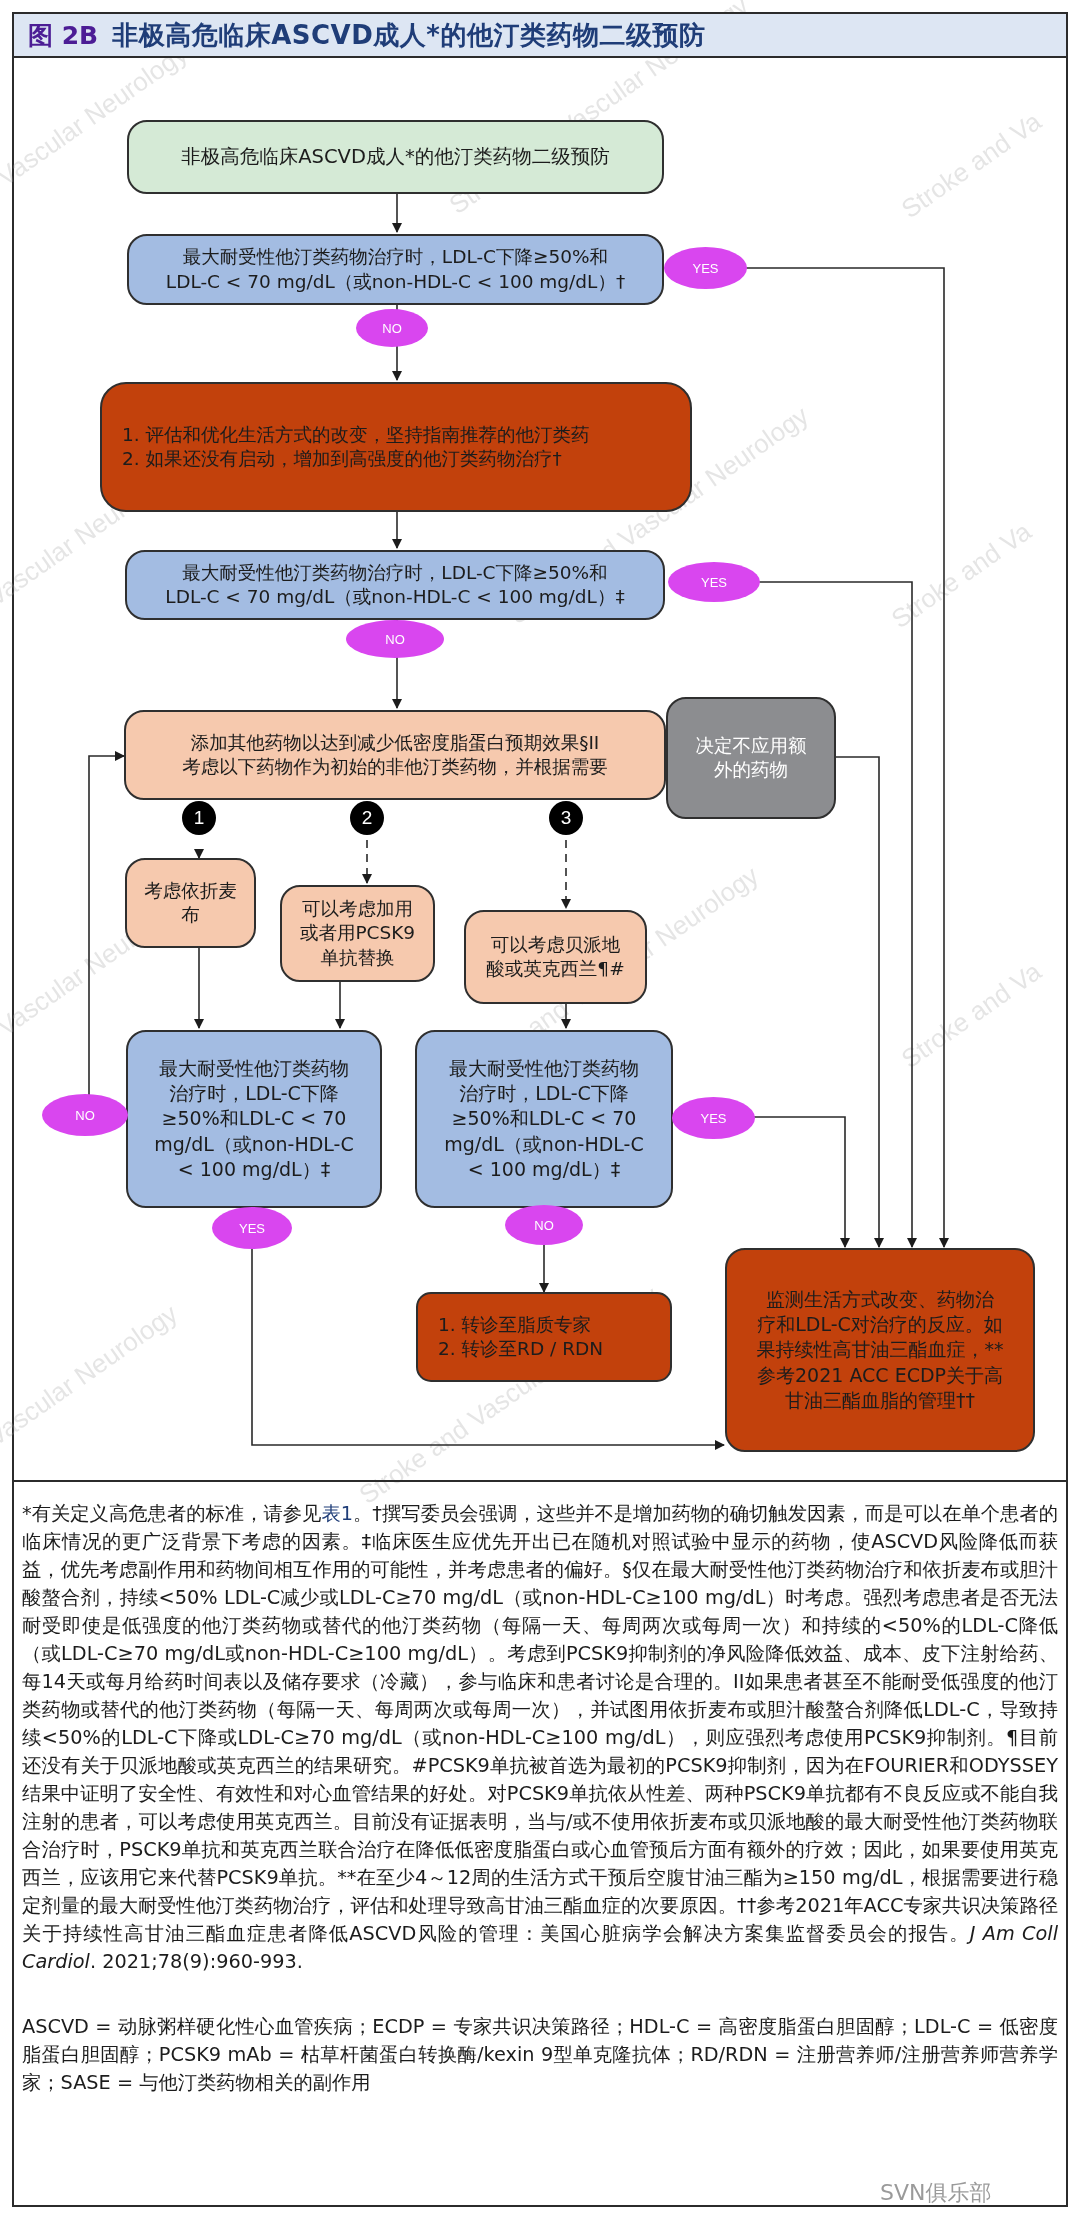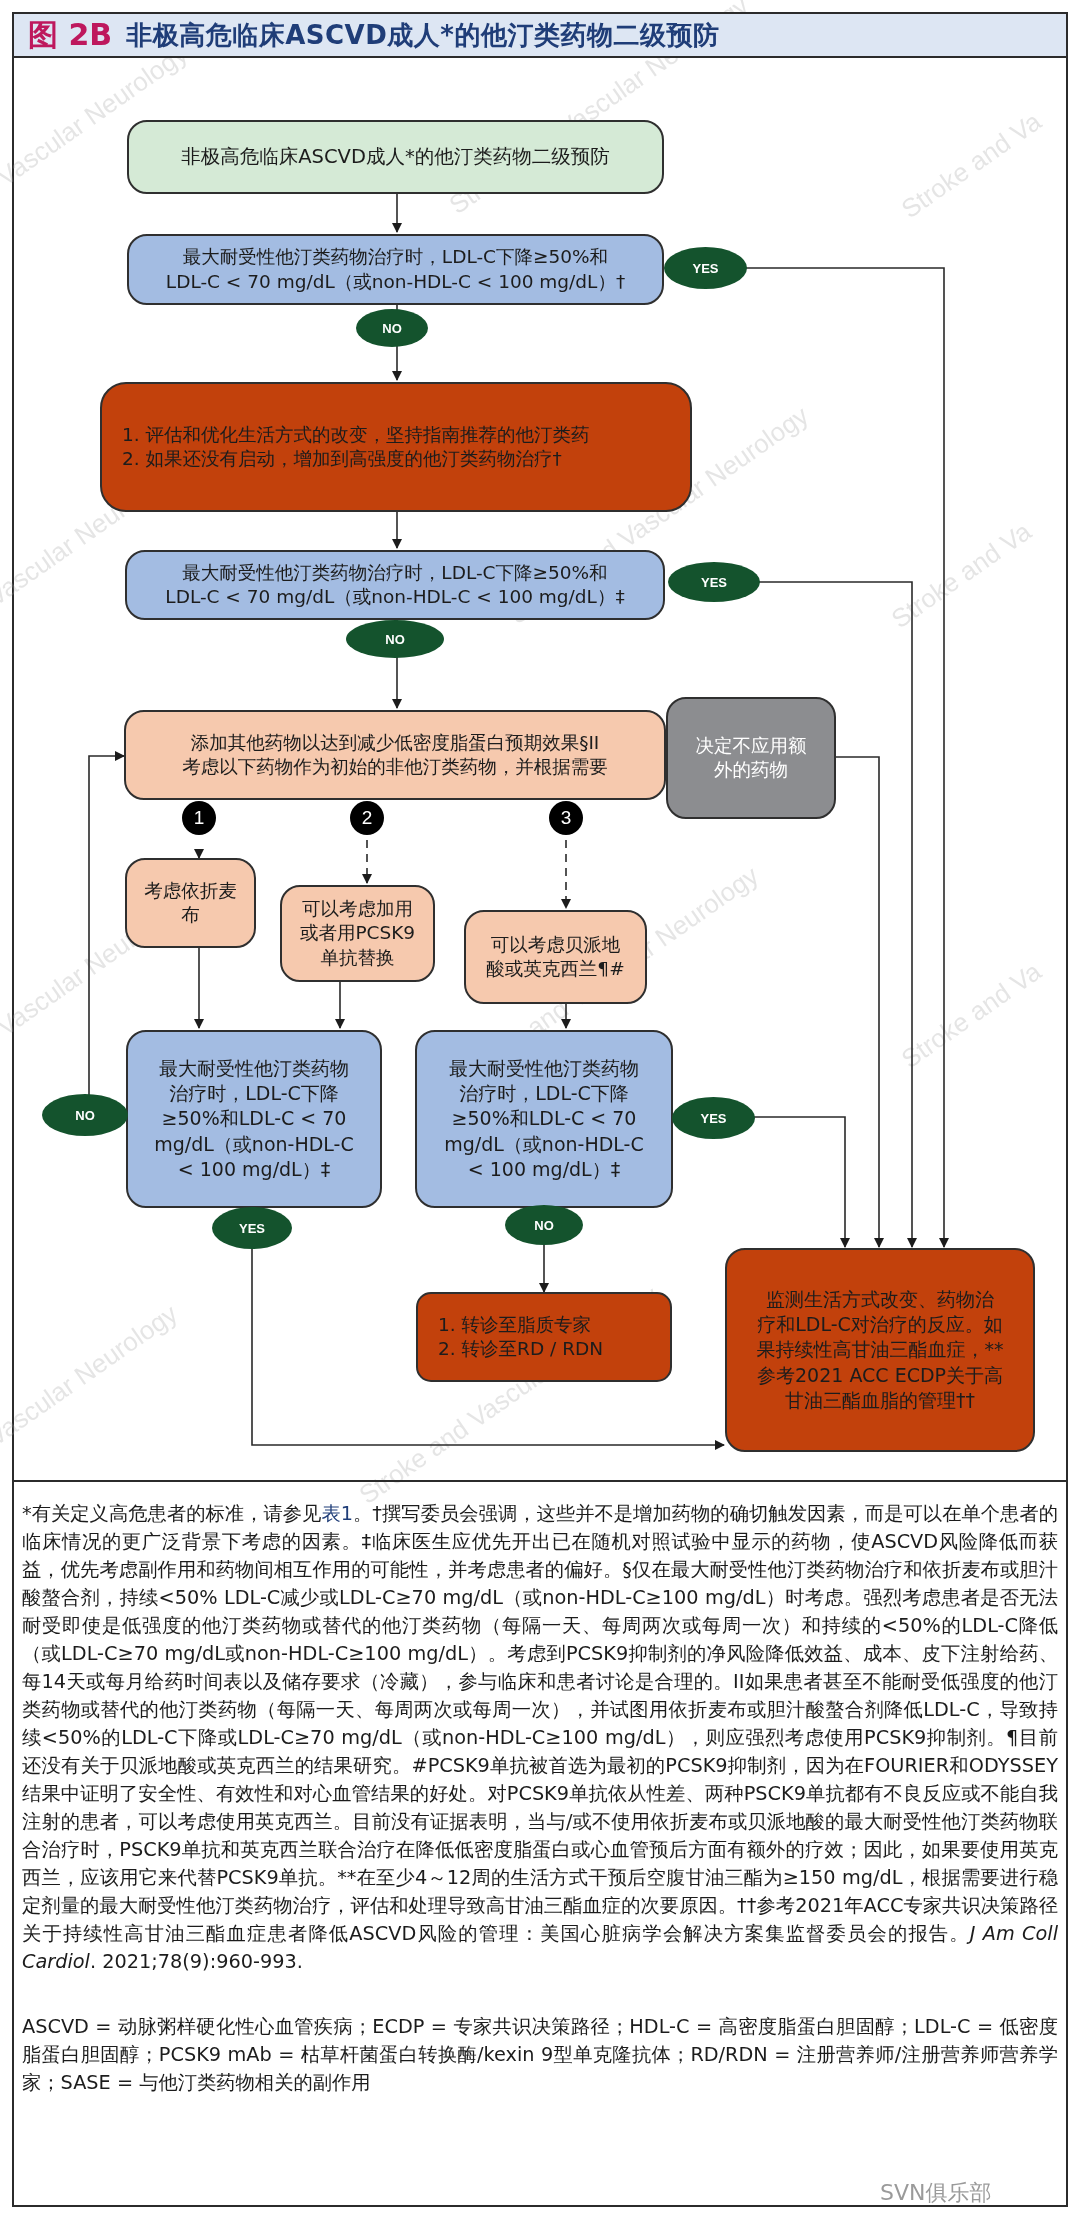--- a/index.html
+++ b/index.html
@@ -1,29 +1,29 @@
 <!DOCTYPE html>
 <html><head>
 <meta charset="utf-8">
 <style>
   html, body { margin:0; padding:0; background:#ffffff; }
   body { width:1080px; height:2221px; position:relative; overflow:hidden; font-family:"Liberation Sans","DejaVu Sans",sans-serif; }
   .frame { position:absolute; left:12px; top:12px; width:1056px; height:2195px; border:2px solid #2b2b2b; box-sizing:border-box; background:#fff; }
   .title-bar { position:absolute; left:12px; top:12px; width:1056px; height:46px; background:#dde6f3; border:2px solid #2b2b2b; box-sizing:border-box; display:flex; align-items:center; padding-left:14px; }
-  .title-prefix { color:#be185d; font-weight:bold; font-size:30px; margin-right:14px; font-family:"DejaVu Sans",sans-serif; }
+  .title-prefix { color:#4c1d95; font-weight:bold; font-size:25px; margin-right:14px; font-family:"DejaVu Sans",sans-serif; }
   .title-text { color:#1f3d78; font-weight:bold; font-size:26px; font-family:"DejaVu Sans",sans-serif; letter-spacing:0.5px; }
   .diagram { position:absolute; left:0; top:0; width:1080px; height:1480px; }
   .box { position:absolute; box-sizing:border-box; border:2px solid #2f2f2f; border-radius:20px; display:flex; align-items:center; justify-content:center; text-align:center; color:#1c1c1c; font-family:"DejaVu Sans",sans-serif; font-size:18.5px; line-height:1.32; padding:6px 12px; }
   .box.left-align { justify-content:flex-start; text-align:left; padding-left:20px;border-radius:15px; }
   .green { background:#d5ead6; }
   .blue { background:#a3bce2; }
   .lilac { background:#c2410c; }
   .peach { background:#f6c9ae; }
   .gray { background:#8c8d90; color:#ffffff; }
-  .pill { position:absolute; background:#14532d; color:#fff; border-radius:50%; font-weight:bold; font-size:13px; display:flex; align-items:center; justify-content:center; font-family:"Liberation Sans",sans-serif; }
+  .pill { position:absolute; background:#d946ef; color:#fff; border-radius:50%; font-weight:normal; font-size:13px; display:flex; align-items:center; justify-content:center; font-family:"Liberation Sans",sans-serif; }
   .num { position:absolute; width:34px; height:34px; border-radius:50%; background:#000; color:#fff; font-size:19px; display:flex; align-items:center; justify-content:center; font-family:"Liberation Sans",sans-serif; }
   .sep { position:absolute; left:12px; top:1480px; width:1056px; height:2px; background:#2b2b2b; }
   .notes { position:absolute; left:22px; top:1500px; width:1036px; font-family:"DejaVu Sans",sans-serif; font-size:19.3px; line-height:1.45; color:#1c1c1c; text-align:justify; }
   .notes .link { color:#1f3d78; }
   .notes .italic { font-style:italic; }
   .abbr { margin-top:38px; }
   .wm { position:absolute; color:rgba(160,160,160,0.28); font-size:26px; font-family:"Liberation Sans",sans-serif; transform:rotate(-35deg); white-space:nowrap; pointer-events:none; }
   .brand { position:absolute; left:880px; top:2178px; color:rgba(120,120,120,0.75); font-size:22px; font-family:"DejaVu Sans",sans-serif; }
 </style>
 </head>

